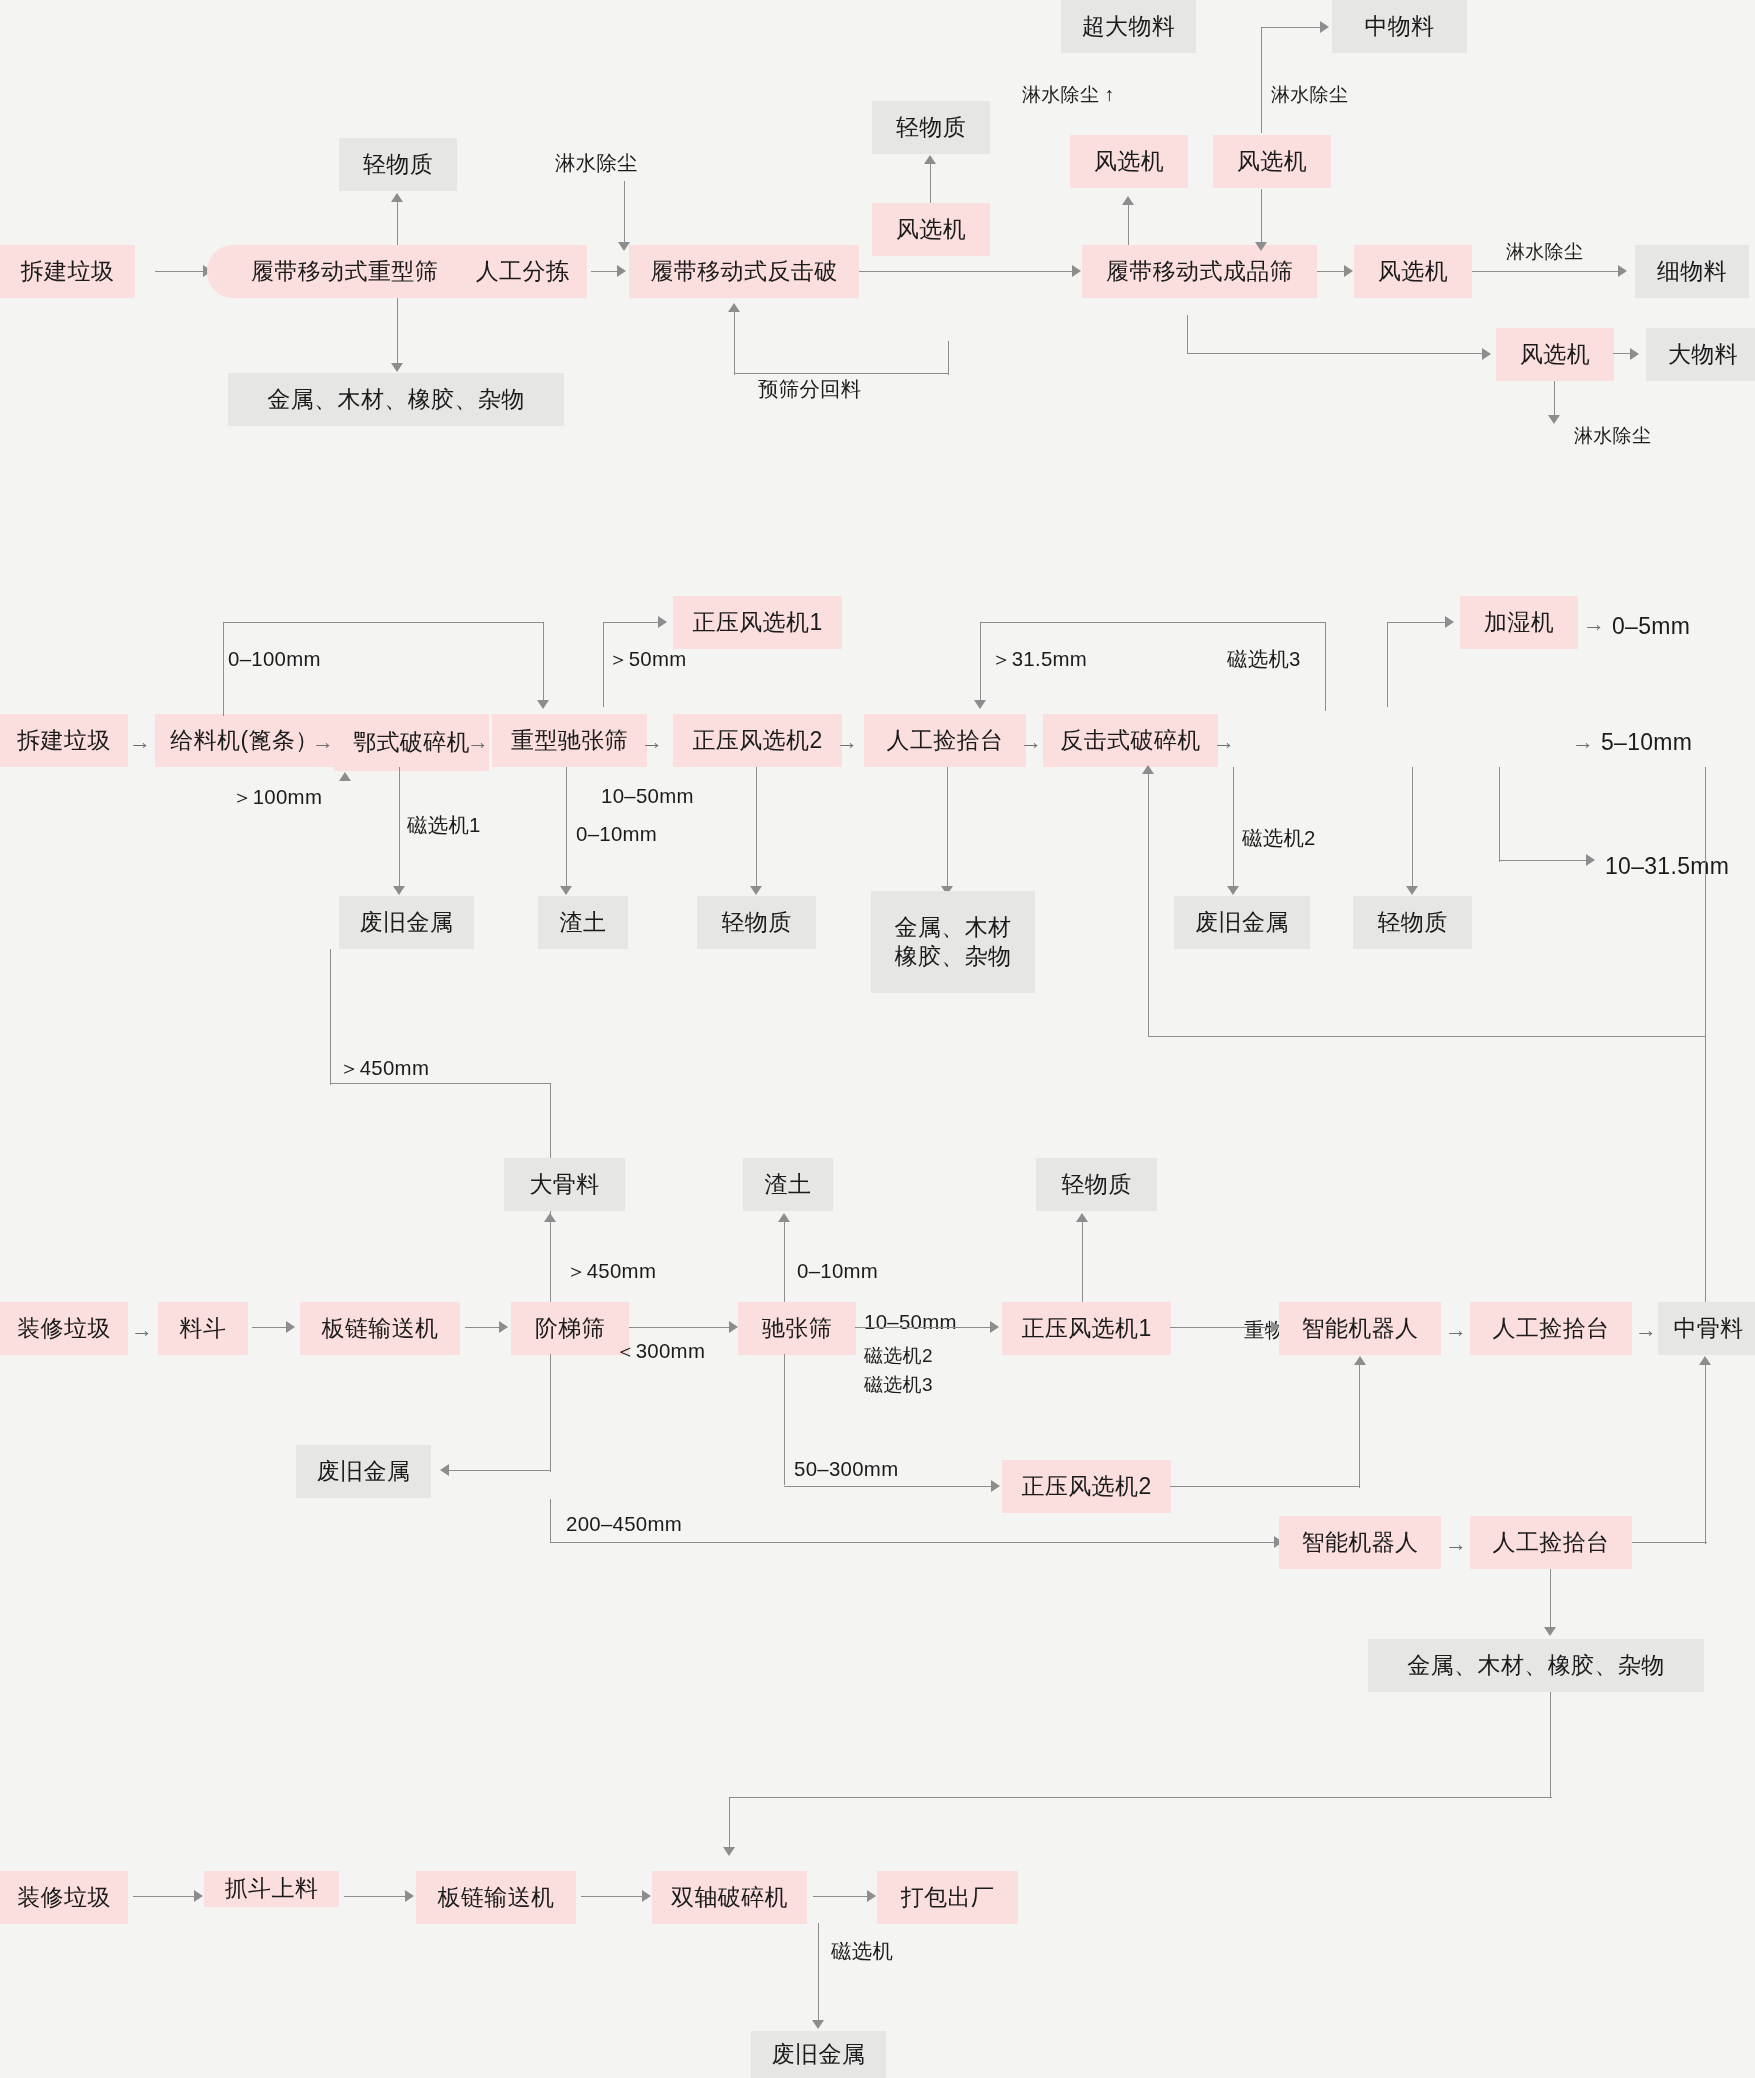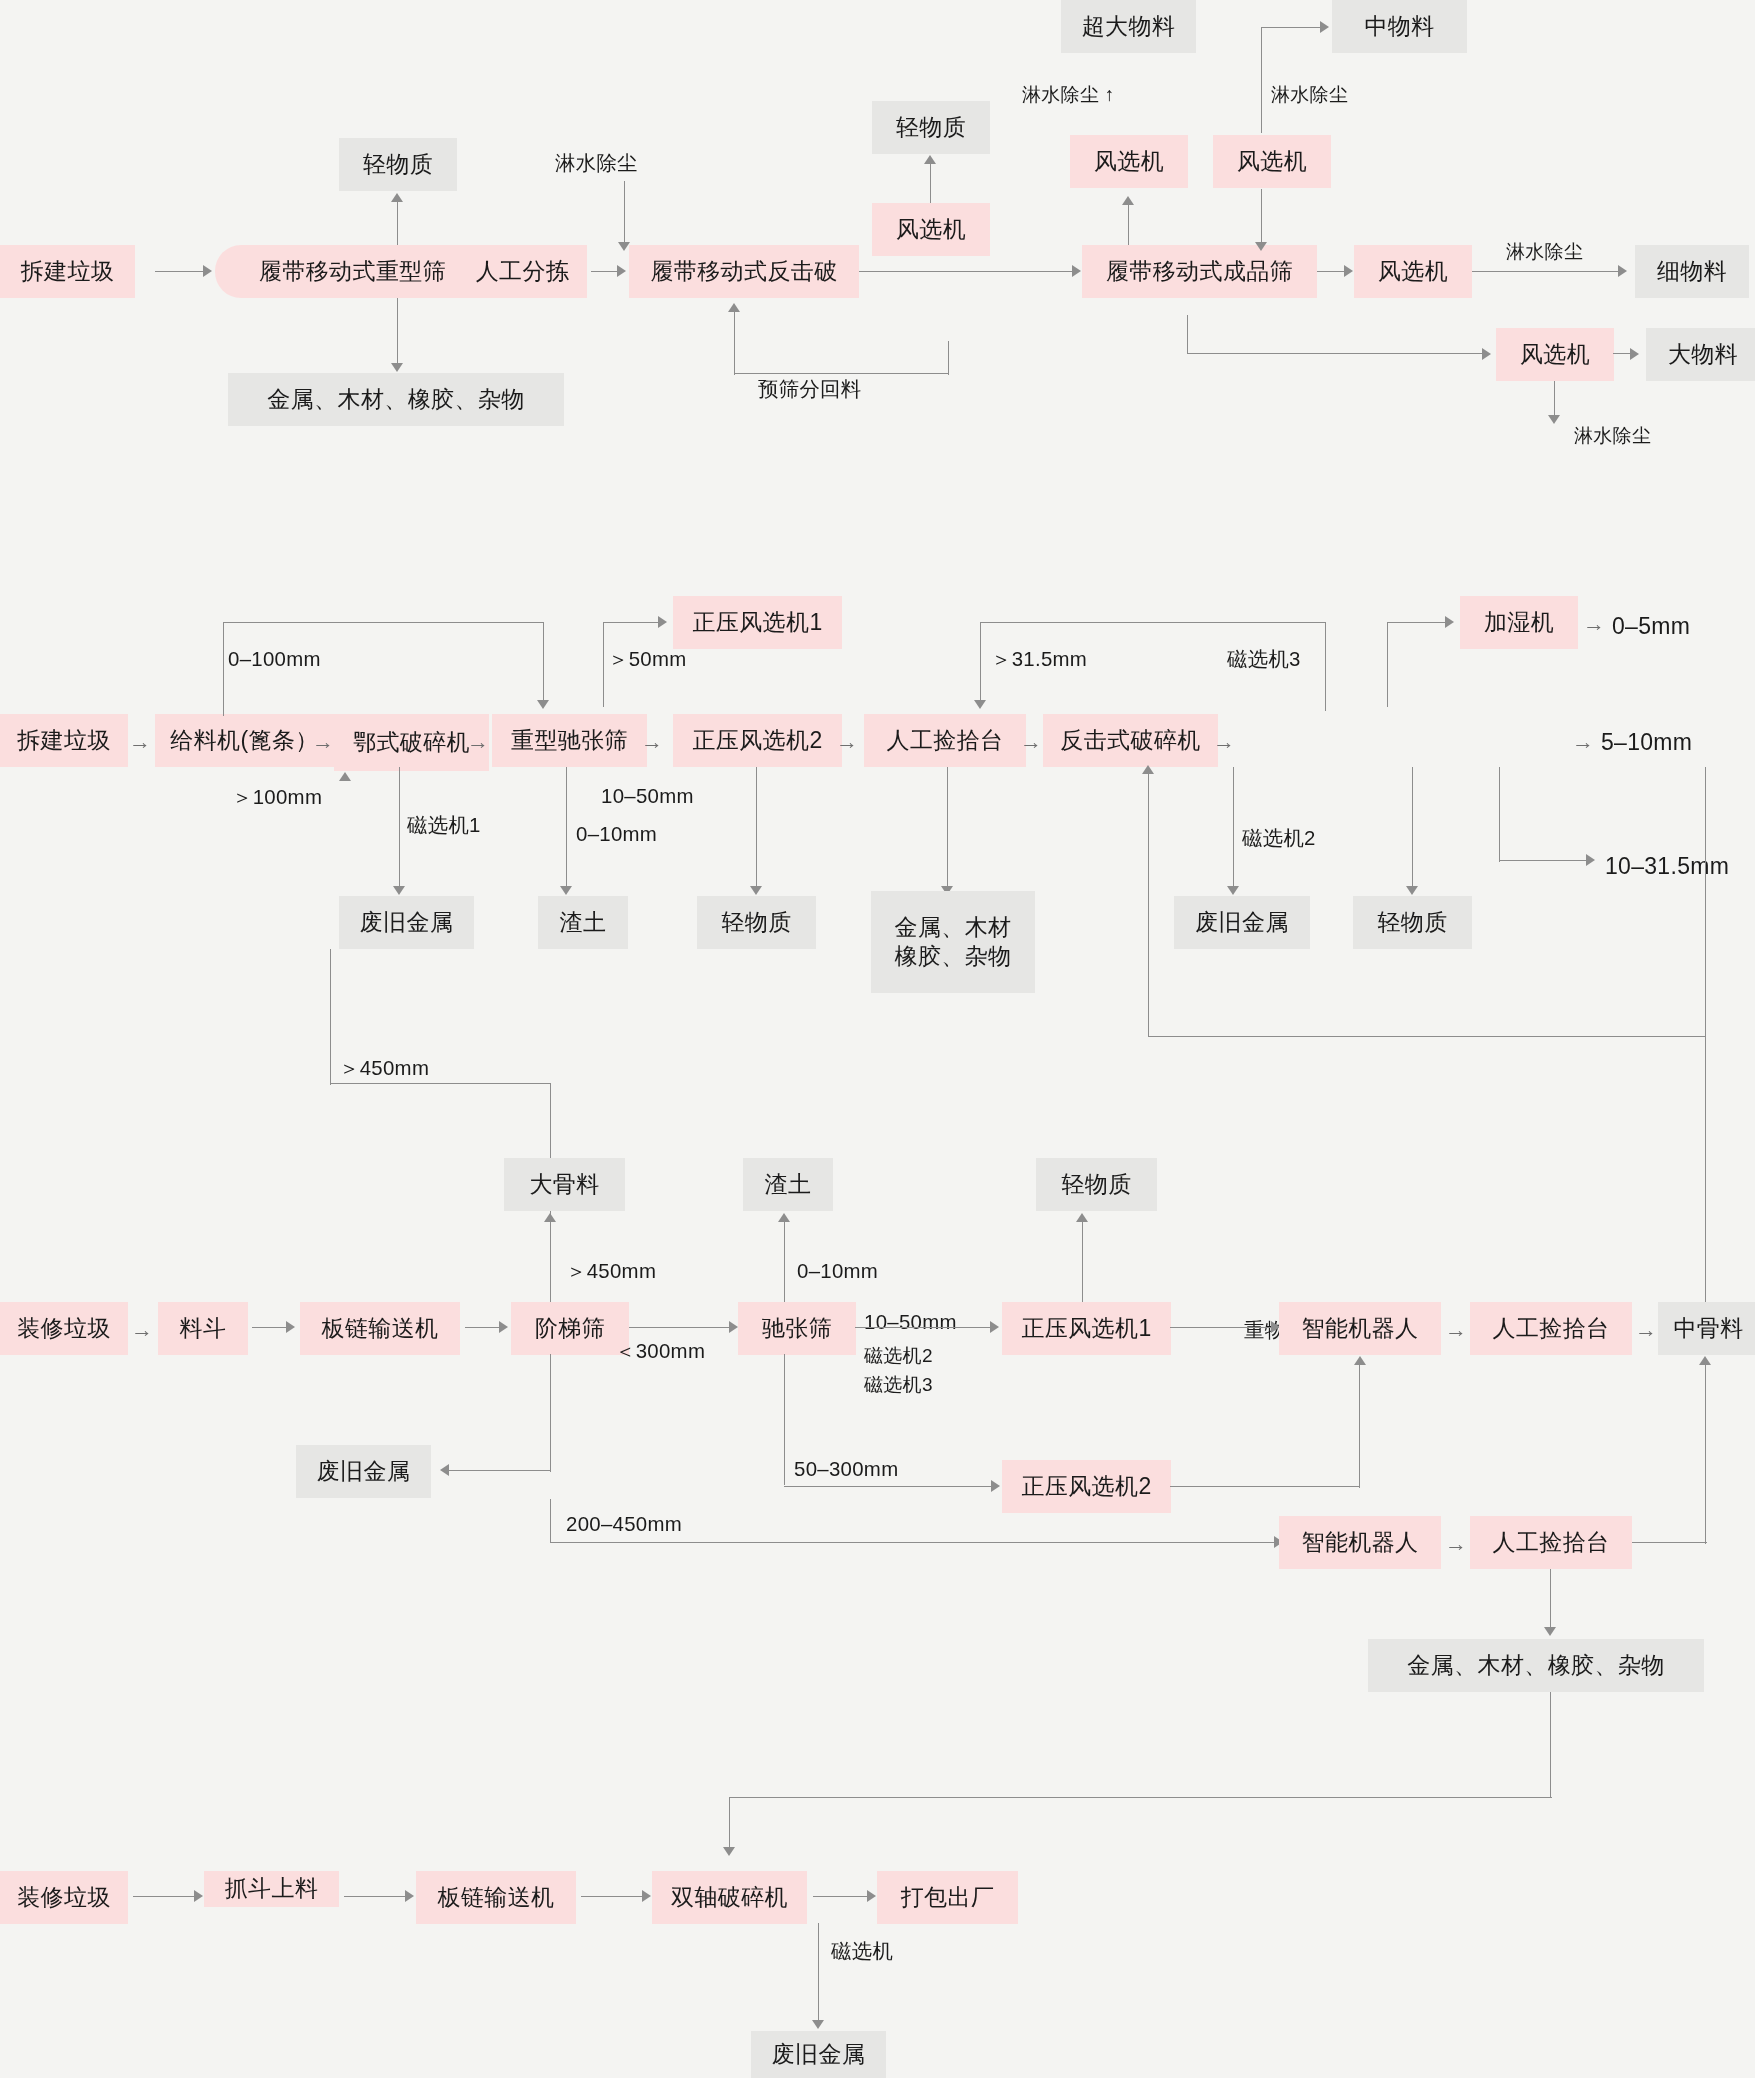--- a/index.html
+++ b/index.html
@@ -87,21 +87,21 @@
 </style>
 </head>
 <body>
 
 <div id="page">
 
   <div class="node pink" style="left:0px; top:245px; width:135px; height:53px;">拆建垃圾</div>
   <div class="ln h" style="left:155px; top:271px; width:49px;"></div>
   <div class="arrow right" style="left:203px; top:265px;"></div>
 
-  <div class="node pink" style="left:215px; top:245px; width:275px; height:53px;border-radius:26px;">履带移动式重型筛</div>
+  <div class="node pink" style="left:207px; top:245px; width:275px; height:53px;border-radius:26px;">履带移动式重型筛</div>
 
   <div class="node grey" style="left:339px; top:138px; width:118px; height:53px;">轻物质</div>
   <div class="ln v" style="left:397px; top:201px; height:44px;"></div>
   <div class="arrow up" style="left:391px; top:193px;"></div>
 
   <div class="node grey" style="left:228px; top:373px; width:336px; height:53px;">金属、木材、橡胶、杂物</div>
   <div class="ln v" style="left:397px; top:298px; height:66px;"></div>
   <div class="arrow down" style="left:391px; top:363px;"></div>
 
   <div class="node pink" style="left:458px; top:245px; width:129px; height:53px;">人工分拣</div>

